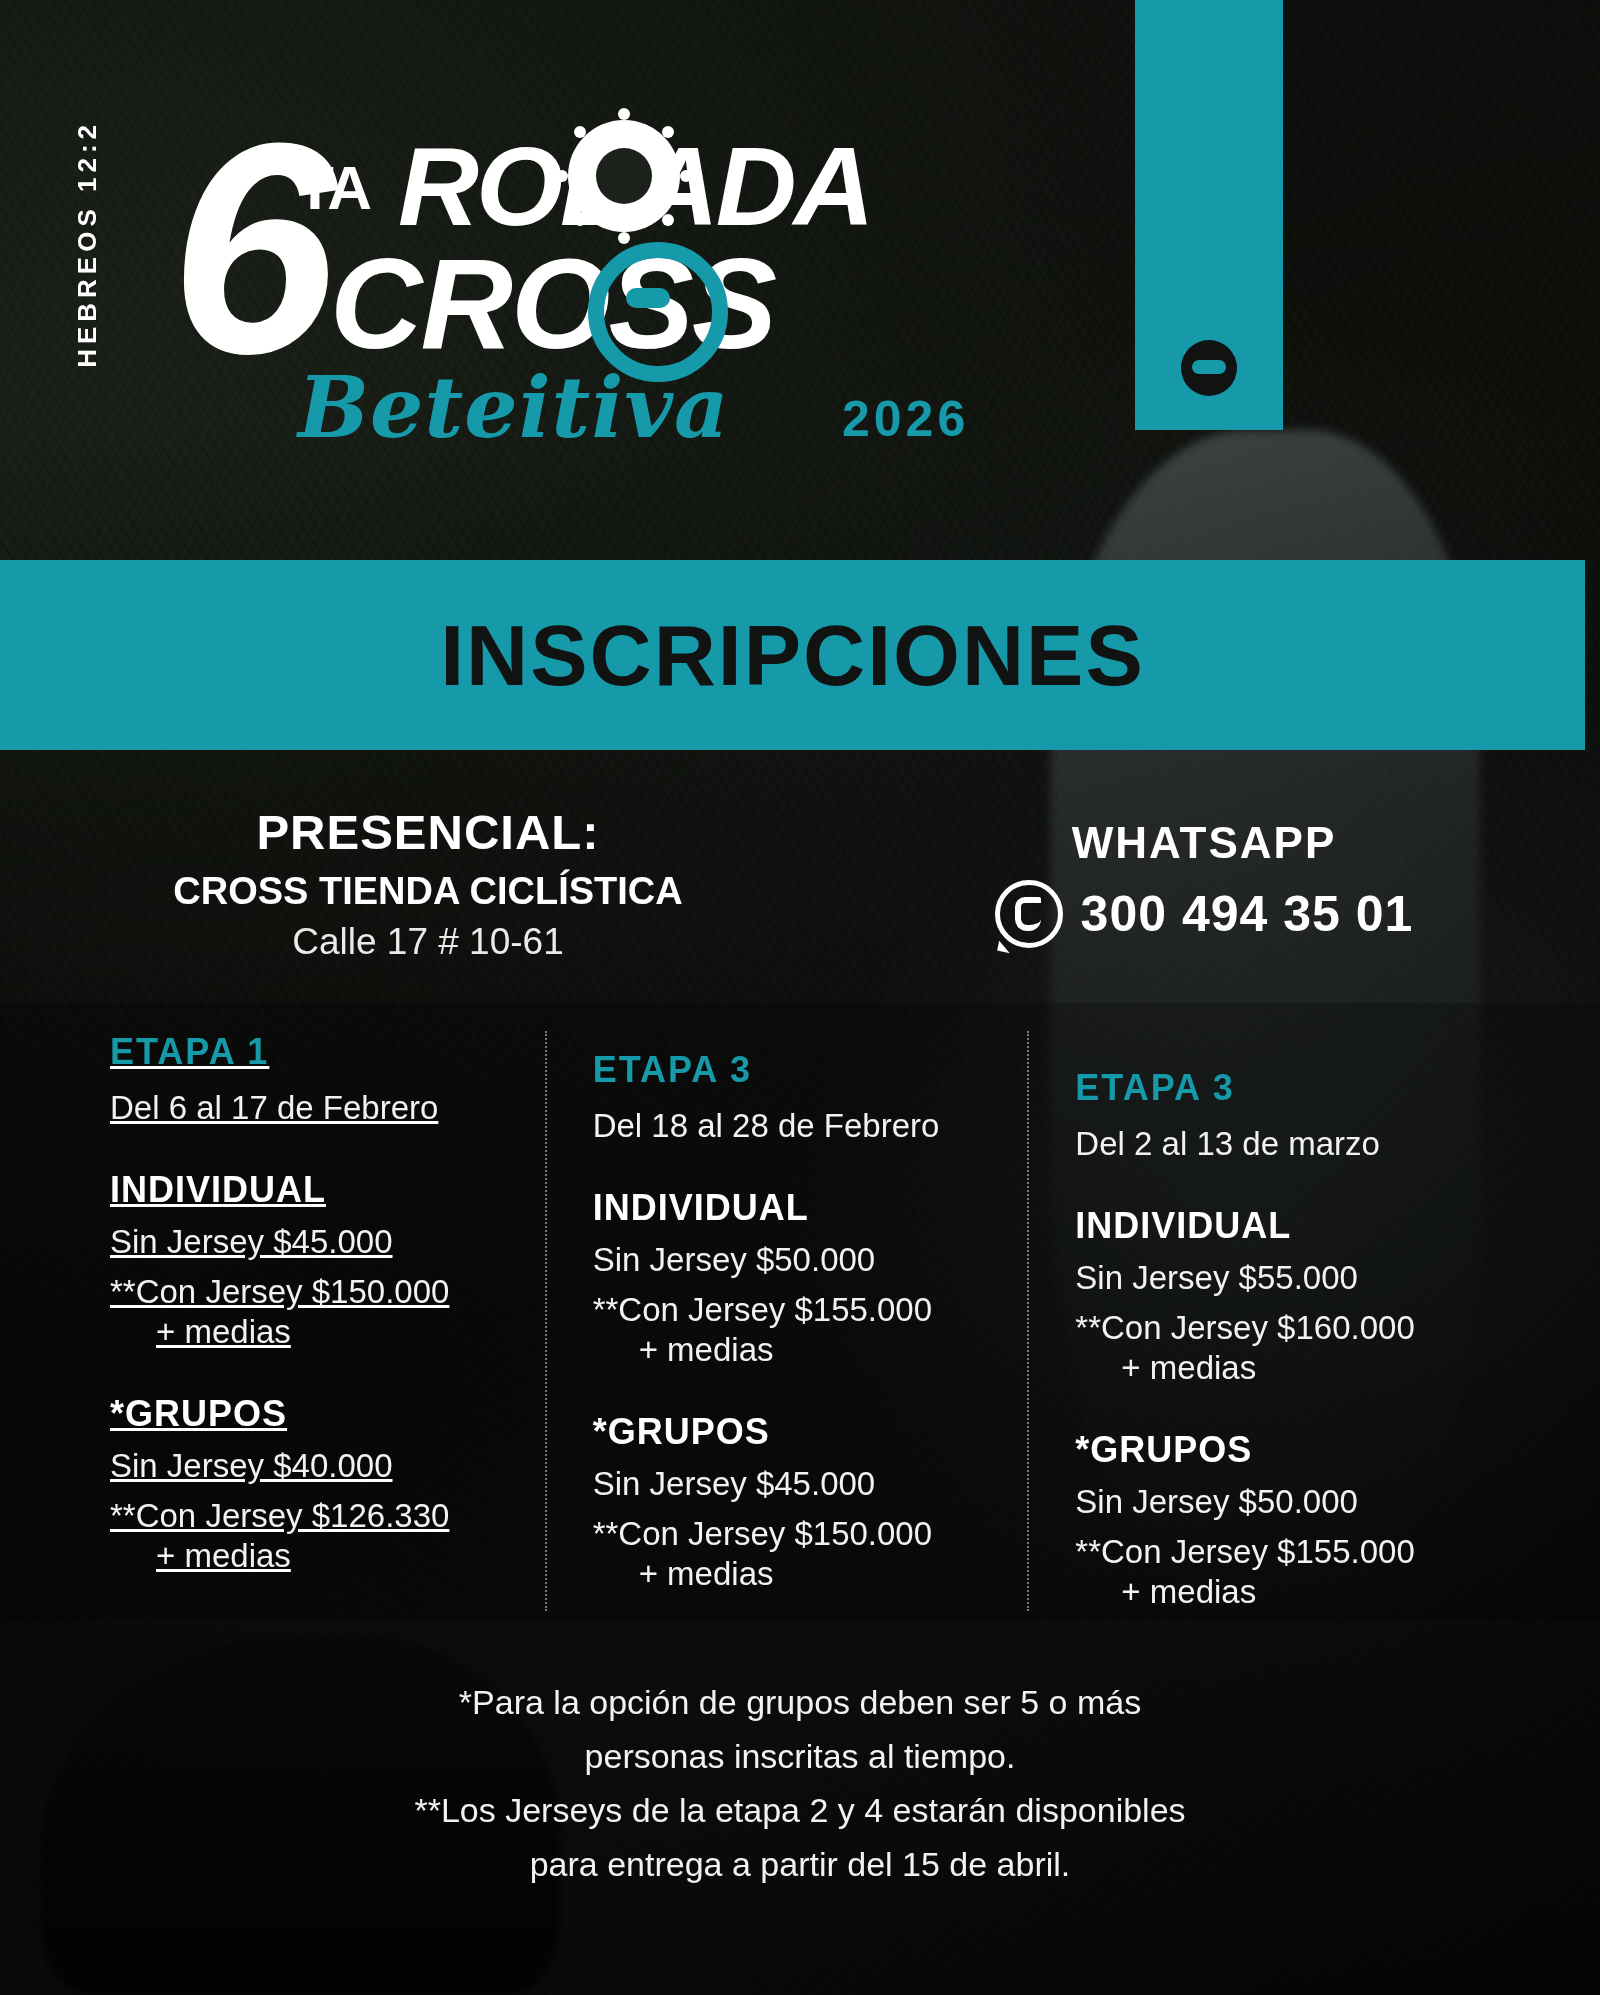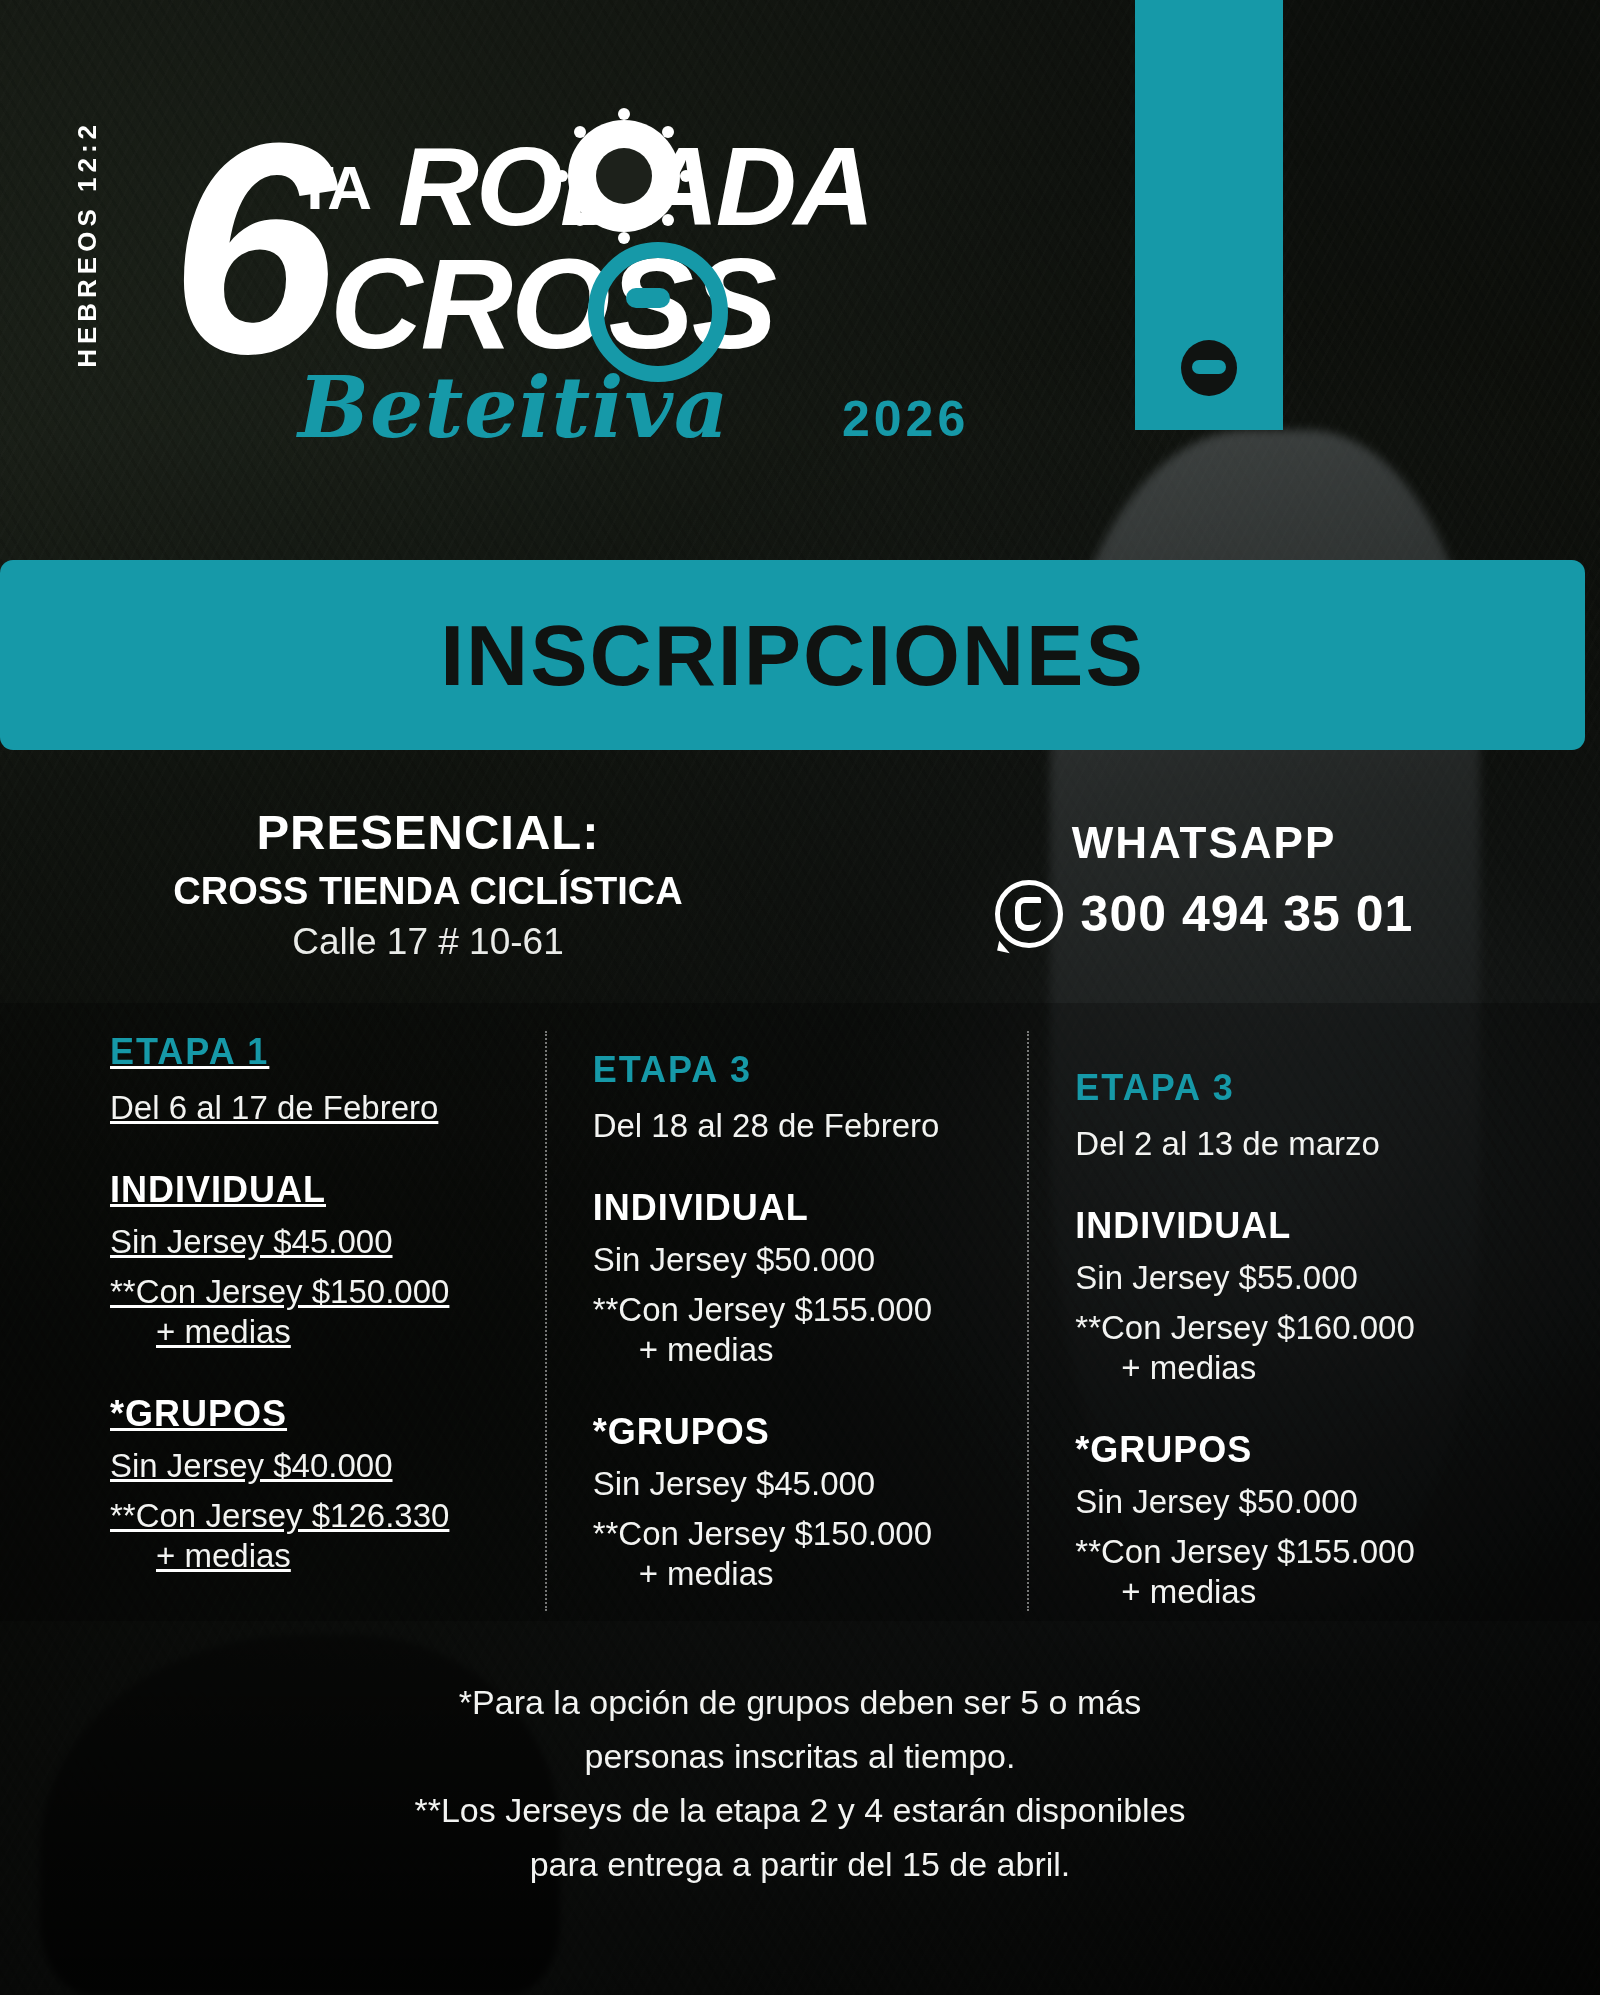--- a/index.html
+++ b/index.html
@@ -218,21 +218,20 @@
   }
 
   
   .banner {
     background: #1699a8;
     height: 190px;
     display: flex;
     align-items: center;
     justify-content: center;
     width: 1585px;
-    border-radius: 13px;
   }
   .banner-title {
     font-size: 86px;
     font-weight: bold;
     color: #101311;
     letter-spacing: 2px;
   }
 
   
   .contact {

